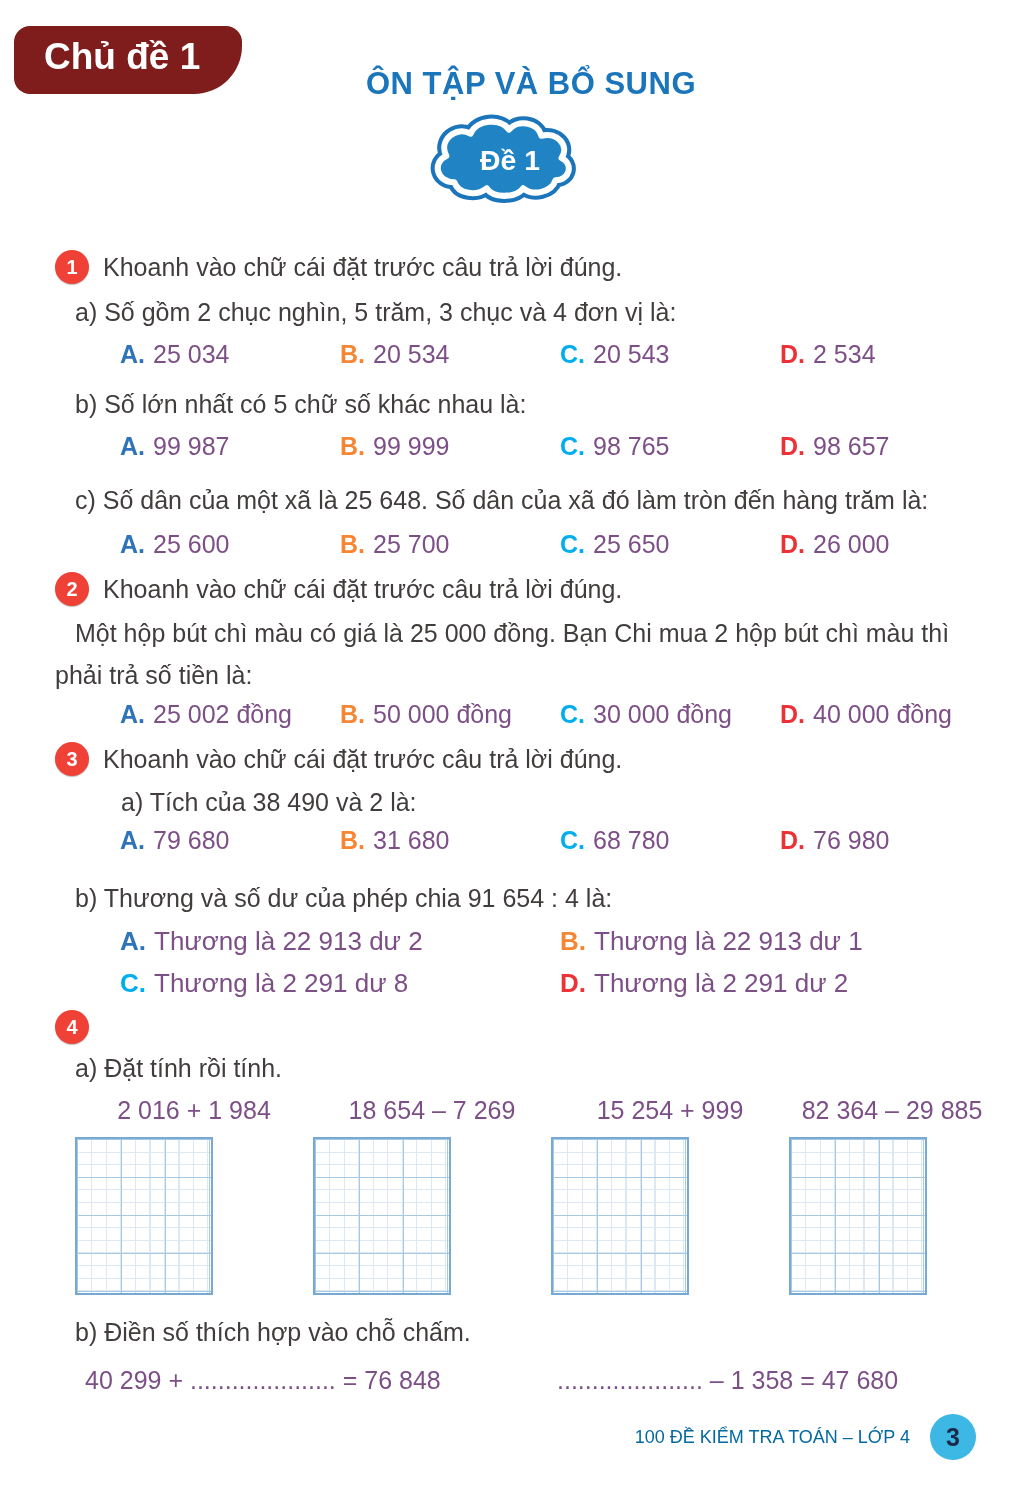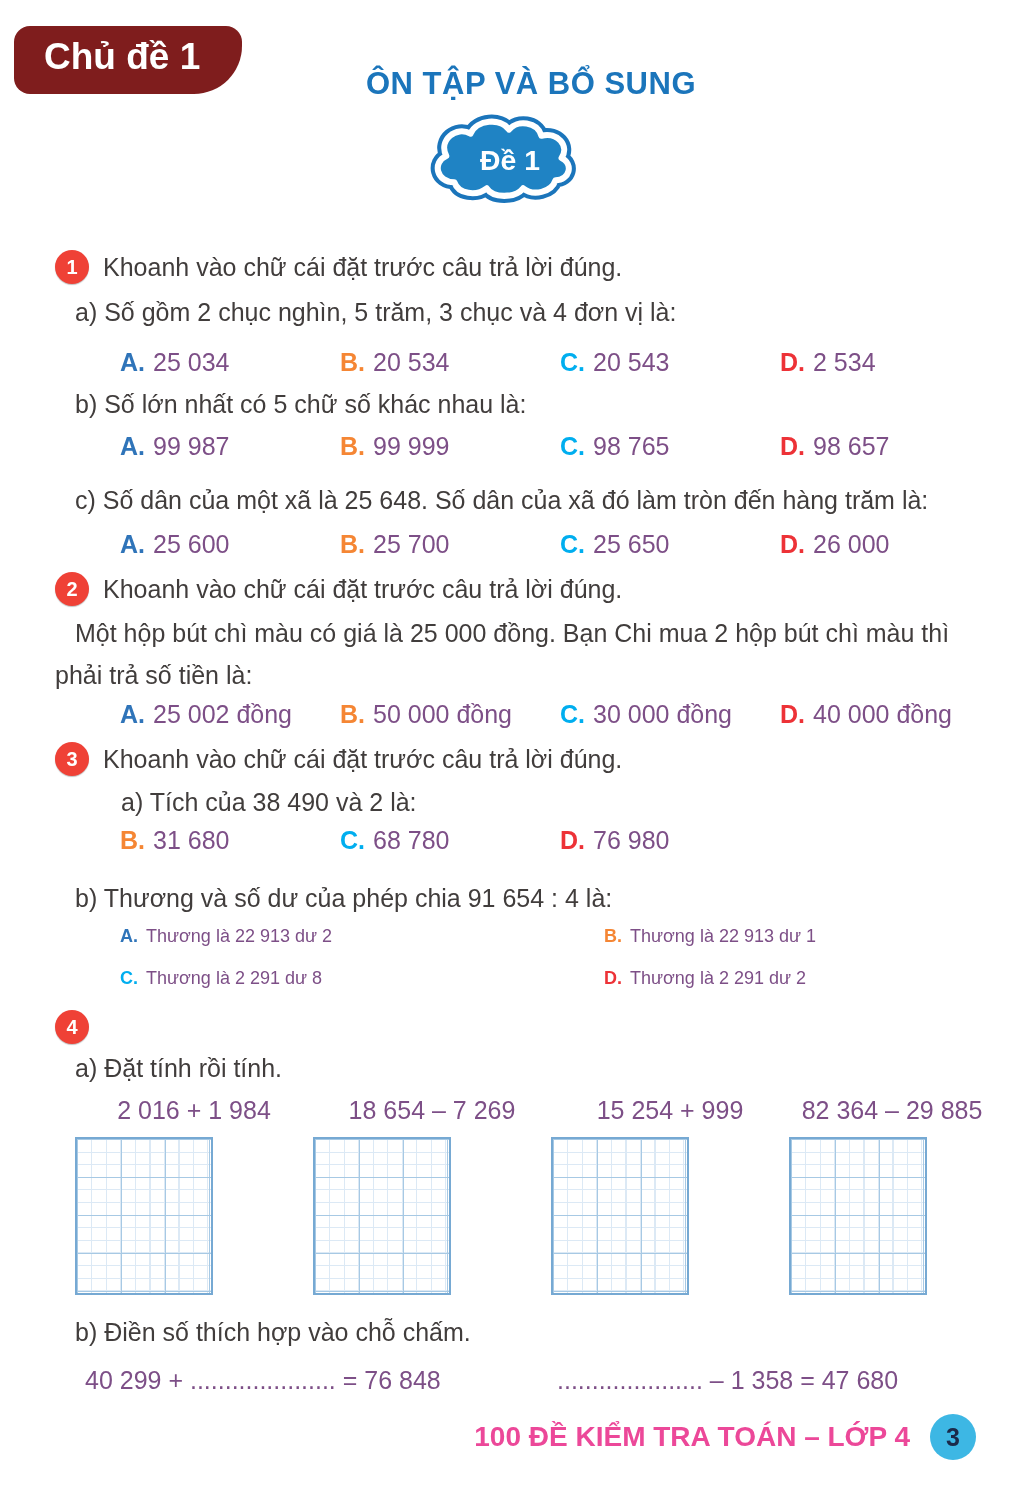--- a/index.html
+++ b/index.html
@@ -23,21 +23,21 @@
   .qhead{left:55px;display:flex;align-items:center;gap:14px;font-size:25px;}
   .qnum{
     width:34px;height:34px;border-radius:50%;background:#ef4136;color:#fff;
     display:flex;align-items:center;justify-content:center;font-weight:bold;font-size:20px;
     flex:0 0 34px;box-shadow:0 1px 1px rgba(0,0,0,.25);
   }
   .part{left:75px;font-size:25px;}
   .body-text{left:55px;width:905px;font-size:25px;line-height:42px;text-indent:20px;}
   
   .opts4{left:120px;width:850px;display:grid;grid-template-columns:220px 220px 220px auto;font-size:25px;}
-  .opts2{left:120px;width:850px;display:grid;grid-template-columns:440px auto;font-size:18px;gap:44px;}
+  .opts2{left:120px;width:850px;display:grid;grid-template-columns:440px auto;font-size:26px;}
   .lt{font-weight:bold;margin-right:8px;}
   .lA{color:#2f74b9;}
   .lB{color:#f58634;}
   .lC{color:#00aeef;}
   .lD{color:#ed3237;}
   .val{color:#7d4f87;}
   
   .workrow{left:75px;width:920px;display:grid;grid-template-columns:238px 238px 238px auto;}
   .workcol .expr{font-size:25px;color:#7d4f87;margin-bottom:12px;white-space:nowrap;}
   .gridbox{
@@ -46,21 +46,21 @@
       repeating-linear-gradient(to right, #a7c9e4 0 1px, transparent 1px 44px),
       repeating-linear-gradient(to bottom, #a7c9e4 0 1px, transparent 1px 38px),
       repeating-linear-gradient(to right, #dce9f5 0 1px, transparent 1px 14.5px),
       repeating-linear-gradient(to bottom, #dce9f5 0 1px, transparent 1px 12.6px);
   }
   .fills{left:85px;width:880px;display:flex;font-size:25px;color:#7d4f87;}
   .fill-left{flex:0 0 472px;}
   
   .footer{top:1414px;left:0;width:1012px;box-sizing:border-box;padding-right:36px;
     display:flex;align-items:center;justify-content:flex-end;gap:20px;}
-  .footer-text{font-weight:bold;font-size:28px;color:#ec4899;}
+  .footer-text{font-weight:normal;font-size:18px;color:#0369a1;}
   .page-circle{
     width:46px;height:46px;border-radius:50%;background:#3db7e4;color:#1b2a4a;
     display:flex;align-items:center;justify-content:center;font-weight:bold;font-size:25px;
   }
 </style>
 </head>
 <body>
 
 <div class="page">
 
@@ -74,21 +74,21 @@
       <text x="85" y="58" text-anchor="middle" font-size="28" font-weight="bold" fill="#ffffff">Đề 1</text>
     </svg>
   </div>
 
   <div class="abs qhead" style="top:250px;">
     <span class="qnum">1</span>
     <span>Khoanh vào chữ cái đặt trước câu trả lời đúng.</span>
   </div>
 
   <div class="abs part" style="top:298px;">a) Số gồm 2 chục nghìn, 5 trăm, 3 chục và 4 đơn vị là:</div>
-  <div class="abs opts4" style="top:348px;">
+  <div class="abs opts4" style="top:340px;">
     <span><span class="lt lA">A.</span><span class="val">25 034</span></span>
     <span><span class="lt lB">B.</span><span class="val">20 534</span></span>
     <span><span class="lt lC">C.</span><span class="val">20 543</span></span>
     <span><span class="lt lD">D.</span><span class="val">2 534</span></span>
   </div>
 
   <div class="abs part" style="top:390px;">b) Số lớn nhất có 5 chữ số khác nhau là:</div>
   <div class="abs opts4" style="top:432px;">
     <span><span class="lt lA">A.</span><span class="val">99 987</span></span>
     <span><span class="lt lB">B.</span><span class="val">99 999</span></span>
@@ -116,20 +116,21 @@
     <span><span class="lt lD">D.</span><span class="val">40 000 đồng</span></span>
   </div>
 
   <div class="abs qhead" style="top:742px;">
     <span class="qnum">3</span>
     <span>Khoanh vào chữ cái đặt trước câu trả lời đúng.</span>
   </div>
 
   <div class="abs part" style="top:788px;margin-left:46px;">a) Tích của 38 490 và 2 là:</div>
   <div class="abs opts4" style="top:826px;">
+    <span><span class="lt lA">A.</span><span class="val">79 680</span></span>
     <span><span class="lt lB">B.</span><span class="val">31 680</span></span>
     <span><span class="lt lC">C.</span><span class="val">68 780</span></span>
     <span><span class="lt lD">D.</span><span class="val">76 980</span></span>
   </div>
 
   <div class="abs part" style="top:884px;">b) Thương và số dư của phép chia 91 654 : 4 là:</div>
   <div class="abs opts2" style="top:926px;">
     <span><span class="lt lA">A.</span><span class="val">Thương là 22 913 dư 2</span></span>
     <span><span class="lt lB">B.</span><span class="val">Thương là 22 913 dư 1</span></span>
   </div>

